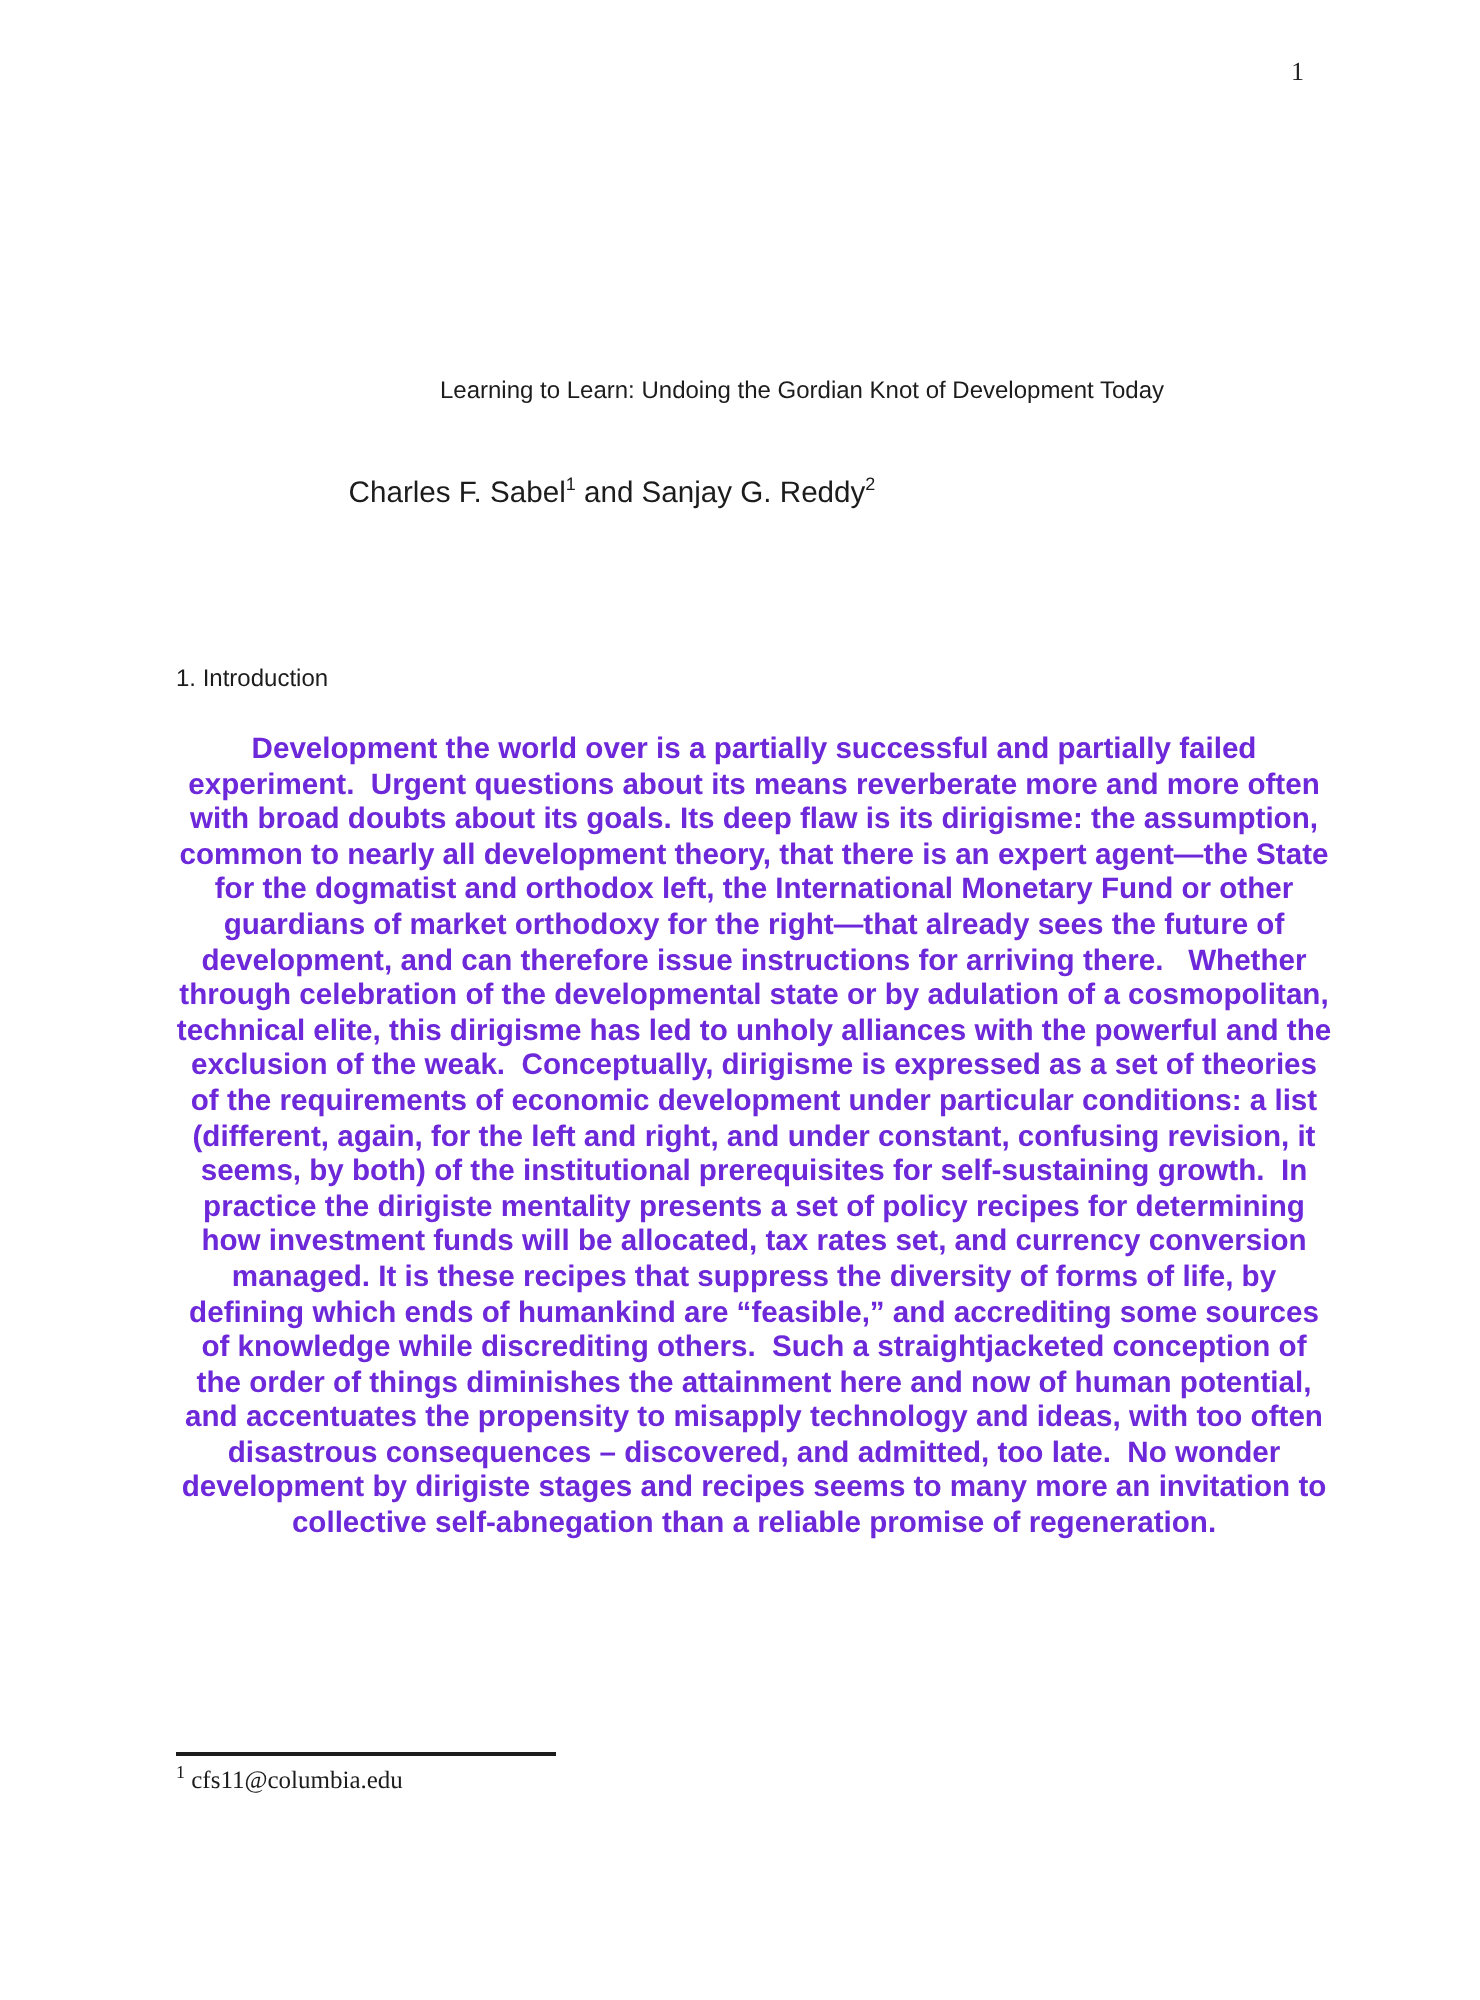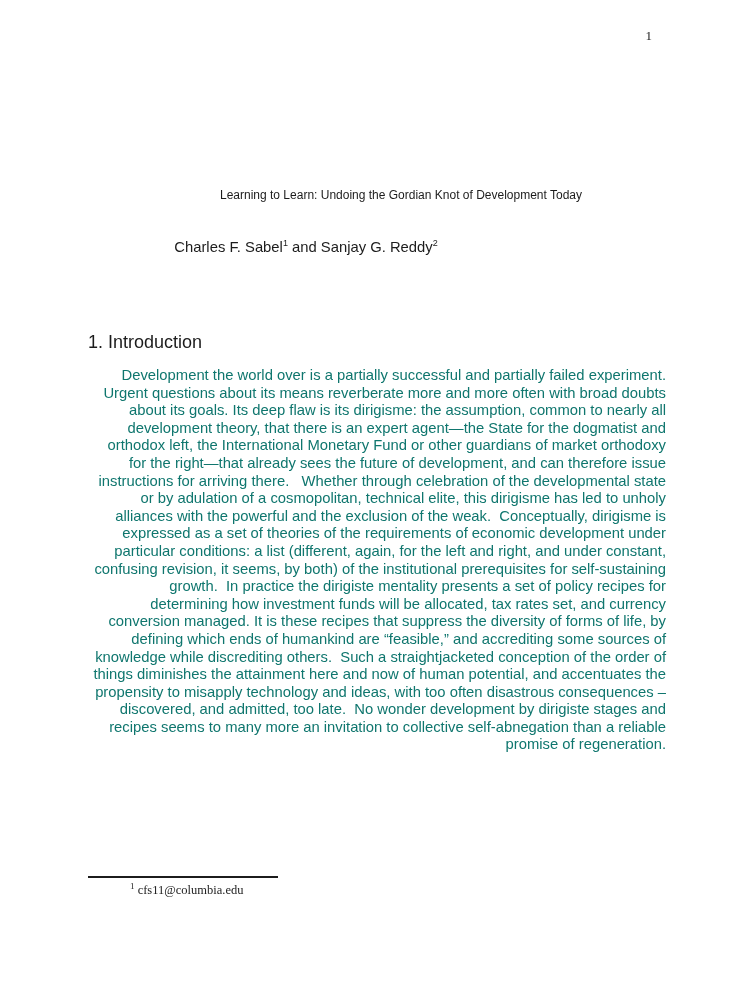--- a/index.html
+++ b/index.html
@@ -51,55 +51,55 @@
   .footnote sup {
     font-size: 9px;
     line-height: 0;
     vertical-align: super;
   }
   .section-heading {
     position: absolute;
     top: 332px;
     left: 88px;
     margin: 0;
-    font-size: 18px;
+    font-size: 12px;
     font-weight: normal;
     color: #1c1c1c;
   }
   .body-para {
     position: absolute;
     left: 88px;
     width: 578px;
     margin: 0;
     font-size: 14.8px;
     line-height: 17.6px;
-    color: #0f766e;
+    color: #6d28d9;
     white-space: pre-wrap;
-    text-align: right;
+    text-align: center;
+    font-weight: bold;
   }
   .para-1 { top: 367px; }
   .para-2 { top: 797px; }
   .footnotes {
     position: absolute;
     top: 876px;
     left: 88px;
     width: 578px;
   }
   .footnote-separator {
     width: 190px;
     height: 0;
     border-top: 2px solid #1c1c1c;
     margin-bottom: 5px;
   }
   .footnote {
     font-family: "Liberation Serif", "DejaVu Serif", serif;
     font-size: 12.5px;
     line-height: 15.5px;
     color: #1c1c1c;
-    margin-left: 42px;
   }
 </style>
 </head>
 <body>
 
 <div class="page">
 
   <div class="page-number">1</div>
 
   <h1 class="paper-title">Learning to Learn: Undoing the Gordian Knot of Development Today</h1>

